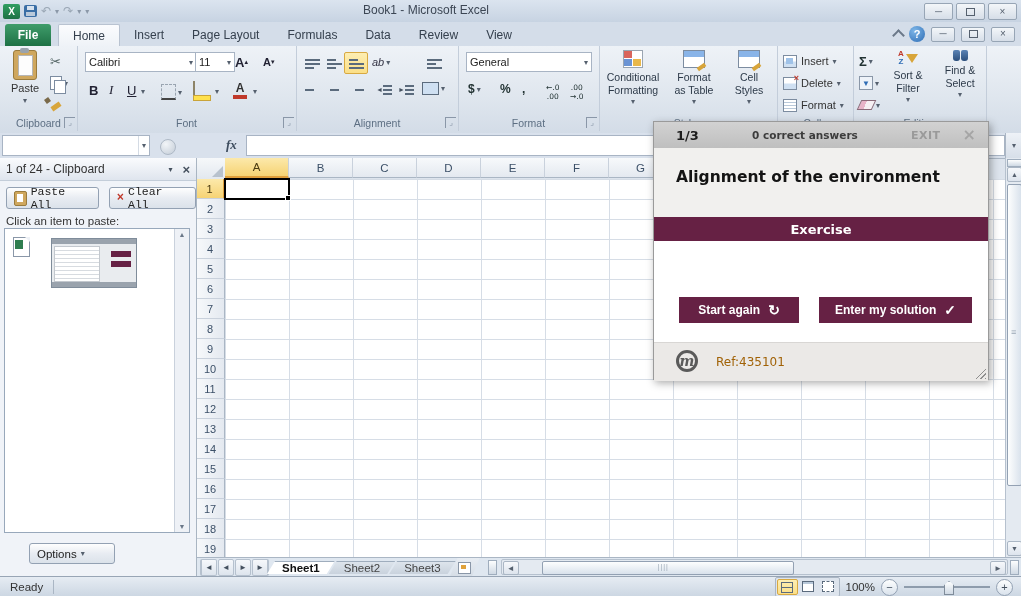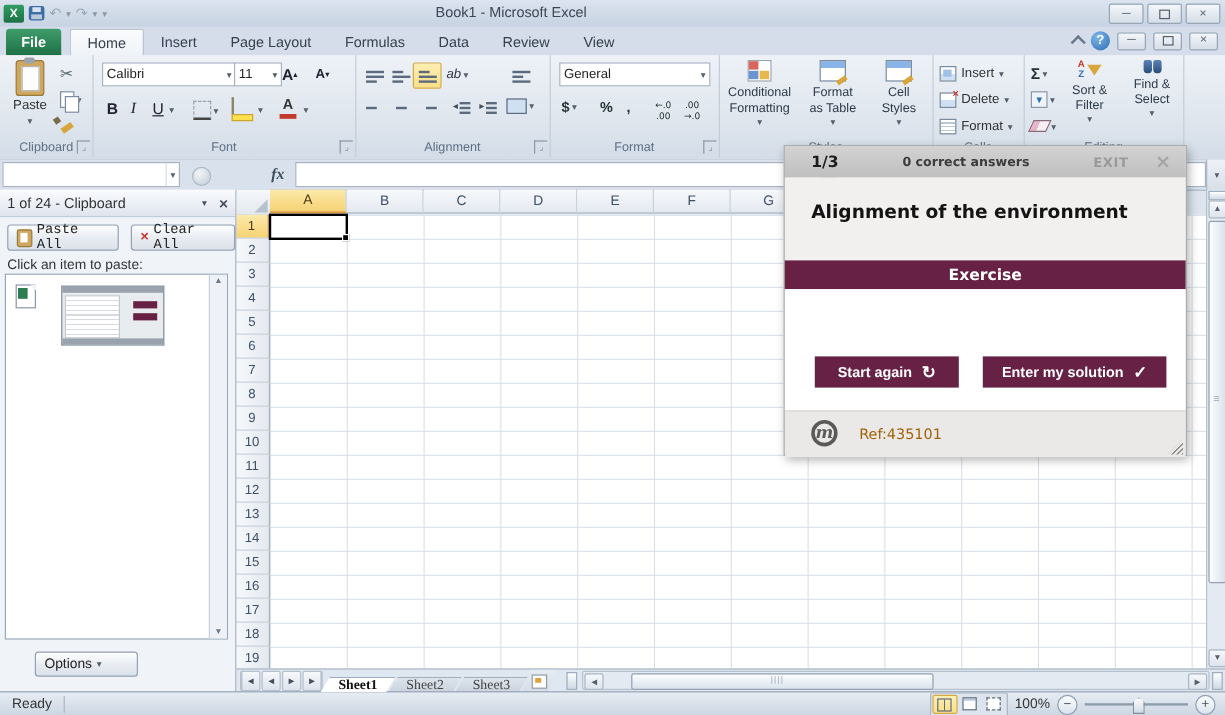--- a/index.html
+++ b/index.html
@@ -159,21 +159,21 @@
   #vscroll{left:1005px;top:158px;width:16px;height:399px;background:#e4eaf1;border-left:1px solid #b6c1ce;}
   .vsplit{position:absolute;left:1px;top:1px;width:13px;height:6px;background:linear-gradient(#fdfefe,#cfd9e4);border:1px solid #9fadbd;}
   .varr{position:absolute;left:1px;width:13px;height:13px;display:flex;align-items:center;justify-content:center;color:#55606e;font-size:7px;background:linear-gradient(#f6f8fb,#dde4ed);border:1px solid #aab6c4;border-radius:2px;}
   .vthumb{position:absolute;left:1px;top:26px;width:13px;height:300px;background:linear-gradient(90deg,#fdfefe,#d9e2ec);border:1px solid #93a1b3;border-radius:2px;}
   .vthumb:after{content:"≡";position:absolute;left:3px;top:142px;color:#9aa7b5;font-size:9px;}
 
   
   #sheetbar{left:196px;top:557px;width:825px;height:19px;background:#dfe7f0;border-top:1px solid #aab6c4;display:flex;align-items:stretch;}
   .navs{display:flex;align-items:center;gap:1px;padding:0 4px;}
   .nav{width:14px;height:15px;display:flex;align-items:center;justify-content:center;color:#44505e;font-size:8px;background:linear-gradient(#f6f8fb,#dde4ed);border:1px solid #b6c1ce;border-radius:2px;}
-  .stabs{display:flex;align-items:flex-end;font-family:Liberation Serif, serif;}
+  .stabs{display:flex;align-items:center;}
   .stab{padding:0 15px;margin-left:-6px;display:flex;align-items:center;font-size:11.5px;color:#444;background:linear-gradient(#dde4ec,#c9d2dd);clip-path:polygon(8px 0,100% 0,calc(100% - 8px) 100%,0 100%);border-top:1px solid #9fadbd;}
   .stab.active{background:#fff;font-weight:bold;color:#111;z-index:2;}
   .ins-tab{width:30px;margin-left:-6px;display:flex;align-items:center;justify-content:center;background:linear-gradient(#e8edf3,#d5dde6);clip-path:polygon(8px 0,100% 0,calc(100% - 8px) 100%,0 100%);}
   .ins-ico{width:11px;height:10px;background:#fff;border:1px solid #8a97a8;position:relative;}
   .ins-ico:after{content:"";position:absolute;left:2px;top:2px;width:5px;height:4px;background:#e0a23c;}
   .hsplit{width:7px;height:13px;margin:2px 2px 0 8px;background:linear-gradient(#fdfefe,#cfd9e4);border:1px solid #9fadbd;}
   #hscroll{position:relative;flex:1;margin:1px 2px 2px 2px;background:#e4eaf1;border:1px solid #b6c1ce;border-radius:2px;}
   .harr{position:absolute;top:1px;width:14px;height:12px;display:flex;align-items:center;justify-content:center;color:#55606e;font-size:8px;background:linear-gradient(#f6f8fb,#dde4ed);border:1px solid #aab6c4;border-radius:2px;}
   .hthumb{position:absolute;left:40px;top:1px;width:250px;height:12px;background:linear-gradient(#fdfefe,#d9e2ec);border:1px solid #93a1b3;border-radius:2px;}
   .hthumb:after{content:"||||";position:absolute;left:115px;top:1px;color:#9aa7b5;font-size:7px;letter-spacing:1px;}

